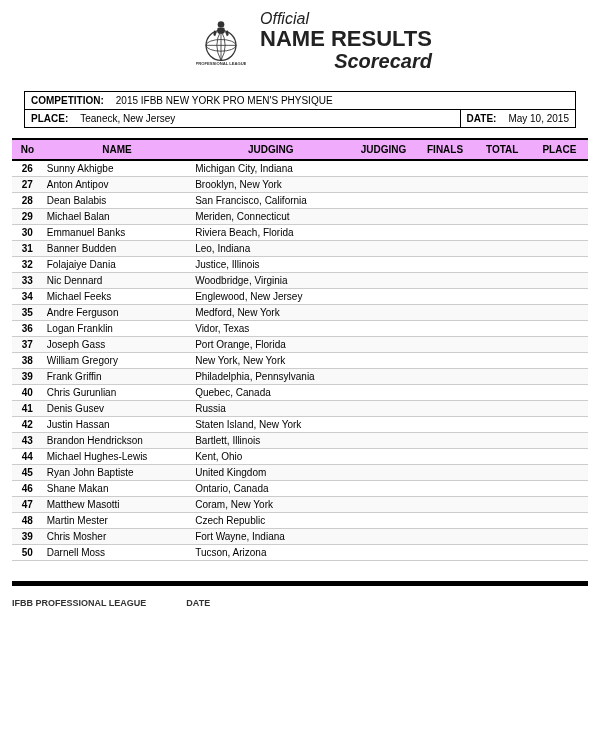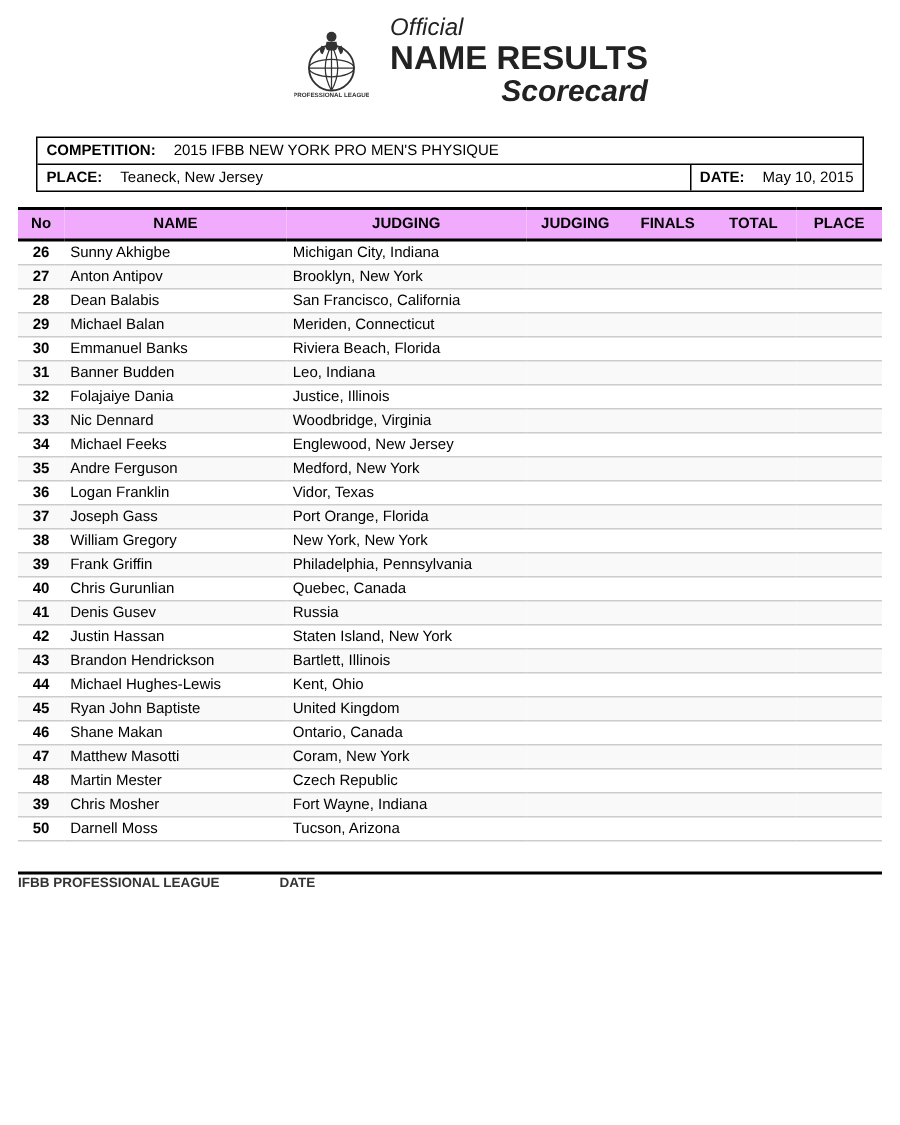--- a/index.html
+++ b/index.html
@@ -116,22 +116,22 @@
     .results-table tr:nth-child(even) {
       background: #f9f9f9;
     }
 
     
     .footer {
       margin: 20px 12px 10px 12px;
       display: flex;
       gap: 40px;
       align-items: flex-end;
-      border-top: 2px solid #000000;
-      padding-top: 0;
+      border-top: 5px solid #000000;
+      padding-top: 12px;
     }
     .footer-item {
       font-size: 9px;
       font-weight: bold;
       color: #333;
     }
     .globe-svg {
       width: 50px;
       height: 50px;
     }

